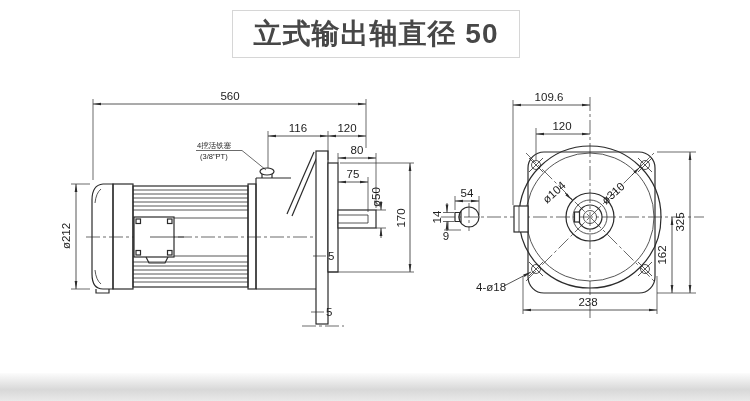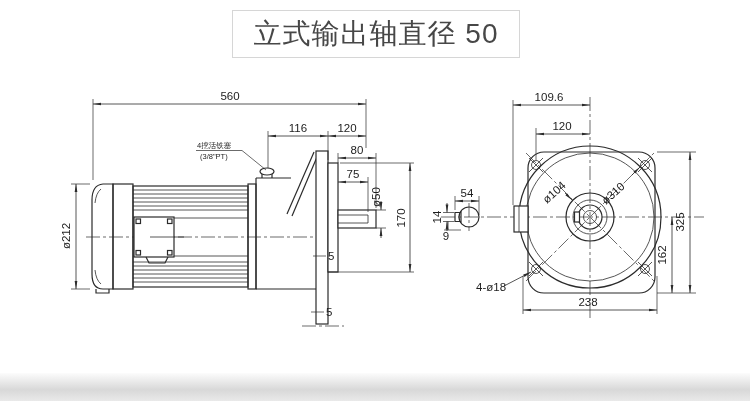--- a/index.html
+++ b/index.html
@@ -1,21 +1,21 @@
 <!DOCTYPE html>
 <html><head>
 <meta charset="utf-8">
 <style>
   html,body{margin:0;padding:0;}
   body{width:750px;height:401px;background:#ffffff;overflow:hidden;position:relative;
        font-family:"Liberation Sans","DejaVu Sans",sans-serif;}
   .stage{position:absolute;left:0;top:0;width:750px;height:401px;}
   .title-box{position:absolute;left:232px;top:10px;width:286px;height:46px;
      border:1px solid #d6d6d6;background:#ffffff;display:flex;align-items:center;justify-content:center;}
-  .title-box span{font-size:28px;font-weight:normal;color:#474747;letter-spacing:1px;white-space:nowrap;}
+  .title-box span{font-size:28px;font-weight:bold;color:#474747;letter-spacing:1px;white-space:nowrap;}
   .bottom-shade{position:absolute;left:0;top:373px;width:750px;height:28px;
      background:linear-gradient(180deg,#fcfcfc 0%,#e7e7e7 35%,#d8d8d8 60%,#e9e9e9 100%);}
   svg{position:absolute;left:0;top:0;}
   svg text{font-family:"Liberation Sans","DejaVu Sans",sans-serif;fill:#1d1d1d;}
   .d{font-size:11.5px;}
   .sm{font-size:7.5px;}
   .o{stroke:#2b2b2b;stroke-width:1.2;fill:none;}         
   .of{stroke:#2b2b2b;stroke-width:1.2;fill:#ffffff;}      
   .t{stroke:#2b2b2b;stroke-width:0.8;fill:none;}          
   .dim{stroke:#2b2b2b;stroke-width:0.8;fill:none;}

